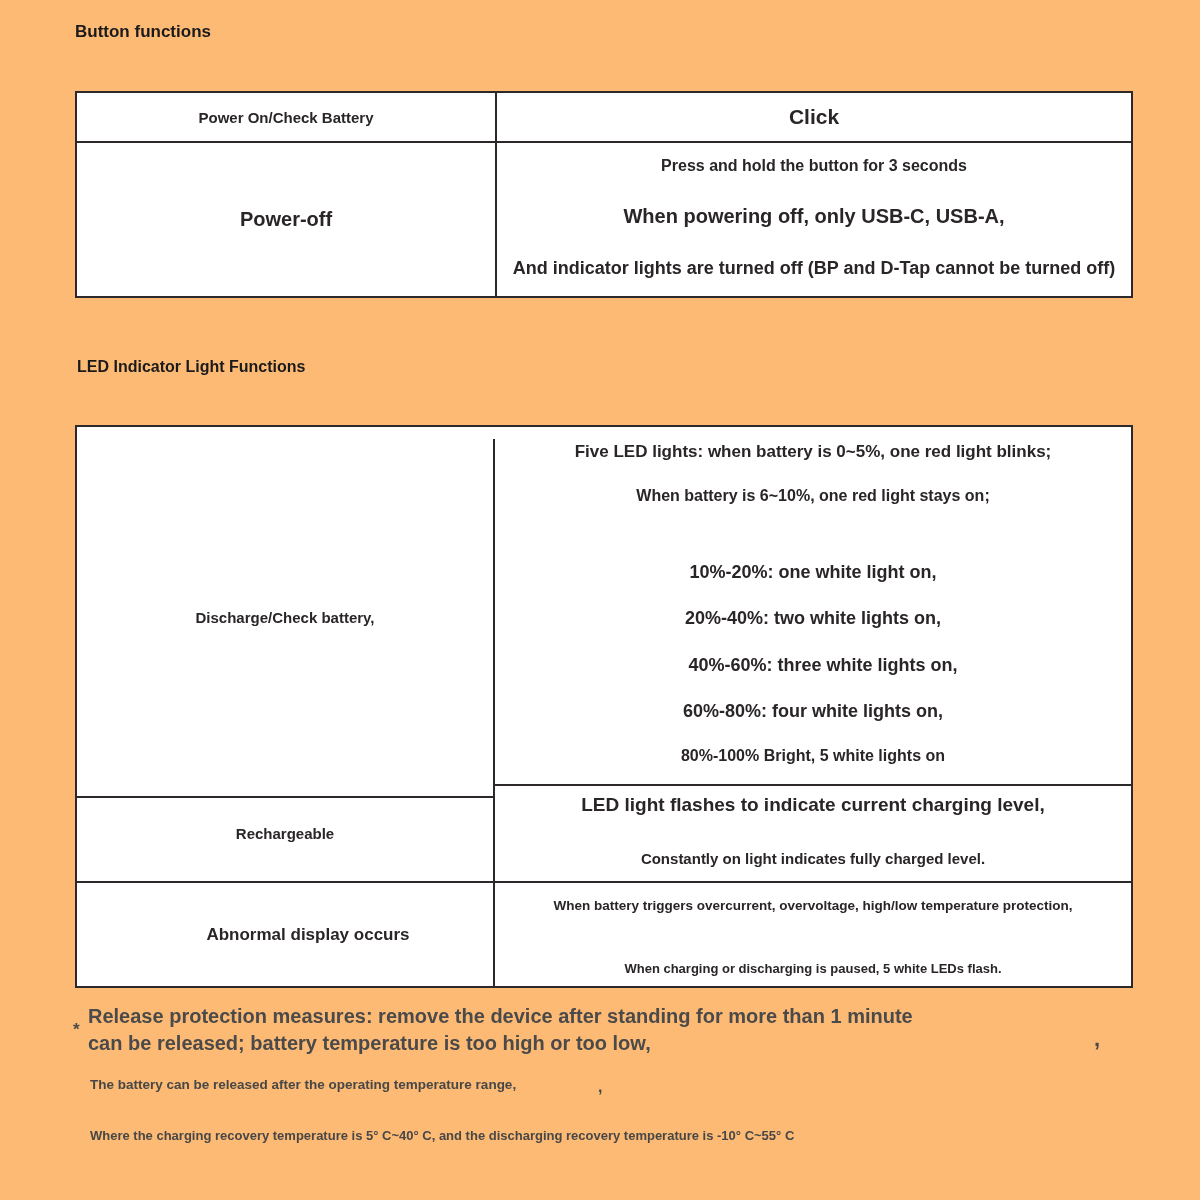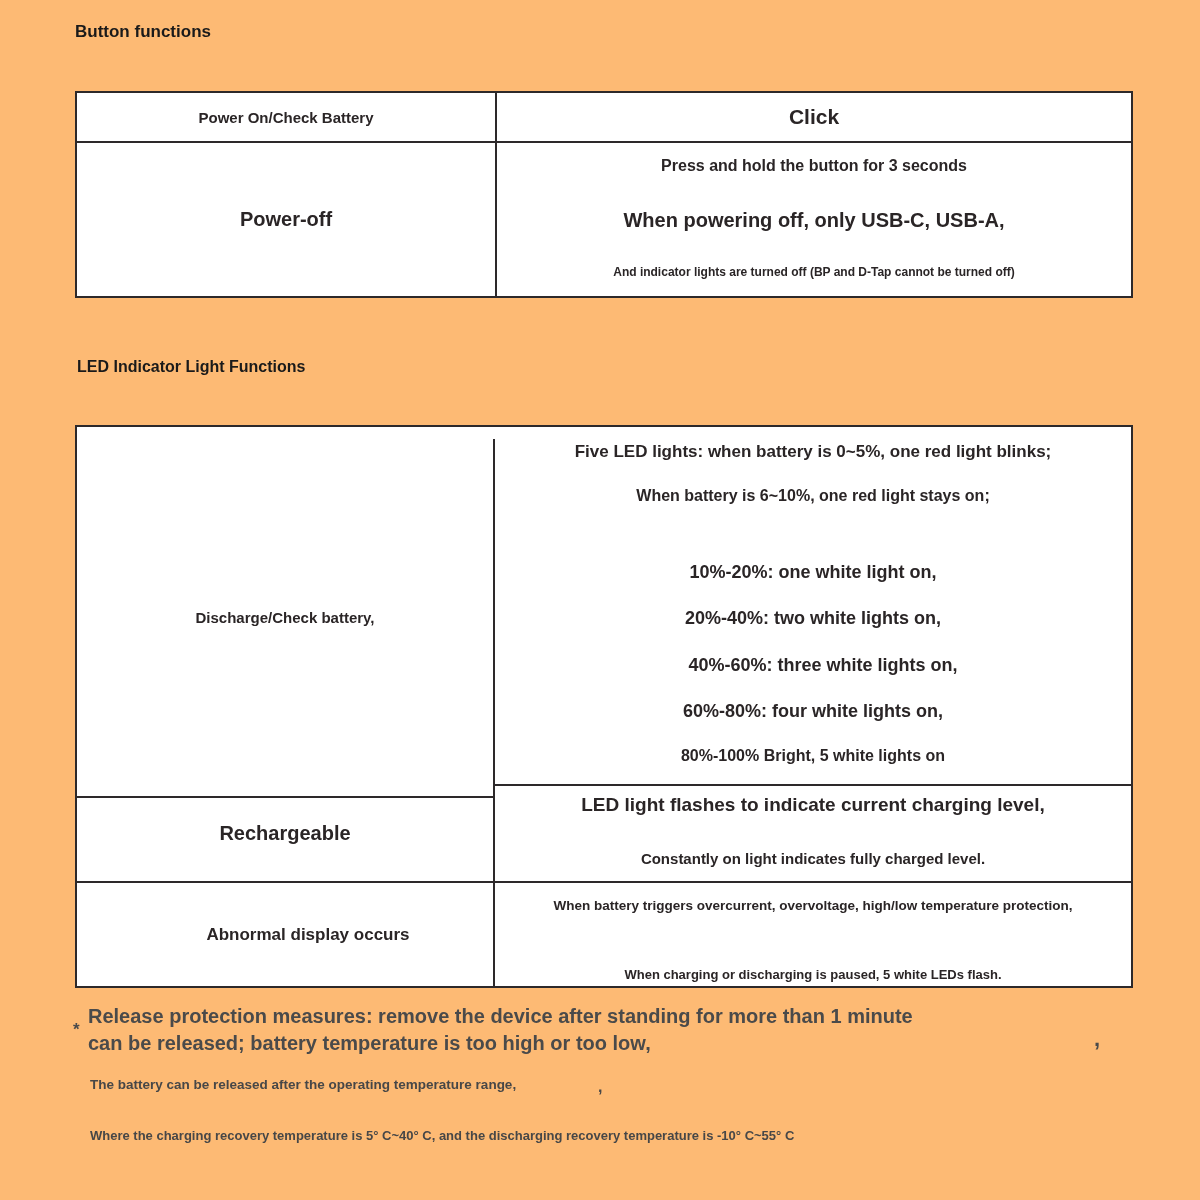--- a/index.html
+++ b/index.html
@@ -62,38 +62,38 @@
   }
   .line { display: block; }
 
   
   .t1-label-1 { font-size: 15px; }
   .t1-click   { font-size: 21px; }
   .t1-label-2 { font-size: 20px; }
   #t1-lines { padding: 14px 2px 17px; }
   .t1-line-0 { font-size: 16px; }
   .t1-line-1 { font-size: 20px; }
-  .t1-line-2 { font-size: 12px; }
+  .t1-line-2 { font-size: 18px; }
 
   
   .t2-label-discharge { font-size: 15px; transform: translateY(12px); }
   #t2-discharge-lines { padding: 15px 8px 19px; }
   .dl-0 { font-size: 17px; }
   .dl-1 { font-size: 16px; }
   .dl-2 { font-size: 18px; margin-top: 32px; }
   .dl-3 { font-size: 18px; }
   .dl-4 { font-size: 18px; margin-left: 20px; }
   .dl-5 { font-size: 18px; }
   .dl-6 { font-size: 16px; }
-  .t2-label-recharge { font-size: 20px; }
+  .t2-label-recharge { font-size: 15px; }
   #t2-recharge-lines { padding: 8px 8px 14px; }
   .rl-0 { font-size: 19px; }
   .rl-1 { font-size: 15px; }
   .t2-label-abnormal { font-size: 17px; padding-left: 46px; }
-  #t2-abnormal-lines { padding: 15px 8px 4px; border-radius: 8px; }
+  #t2-abnormal-lines { padding: 15px 8px 10px; border-radius: 8px; }
   .al-0 { font-size: 13.5px; }
   .al-1 { font-size: 13px; }
 
   
   .footnote {
     position: absolute;
     color: #4a4a4a;
     white-space: nowrap;
   }
   #fn-asterisk { left: 73px;  top: 1020px; font-size: 17px; }

